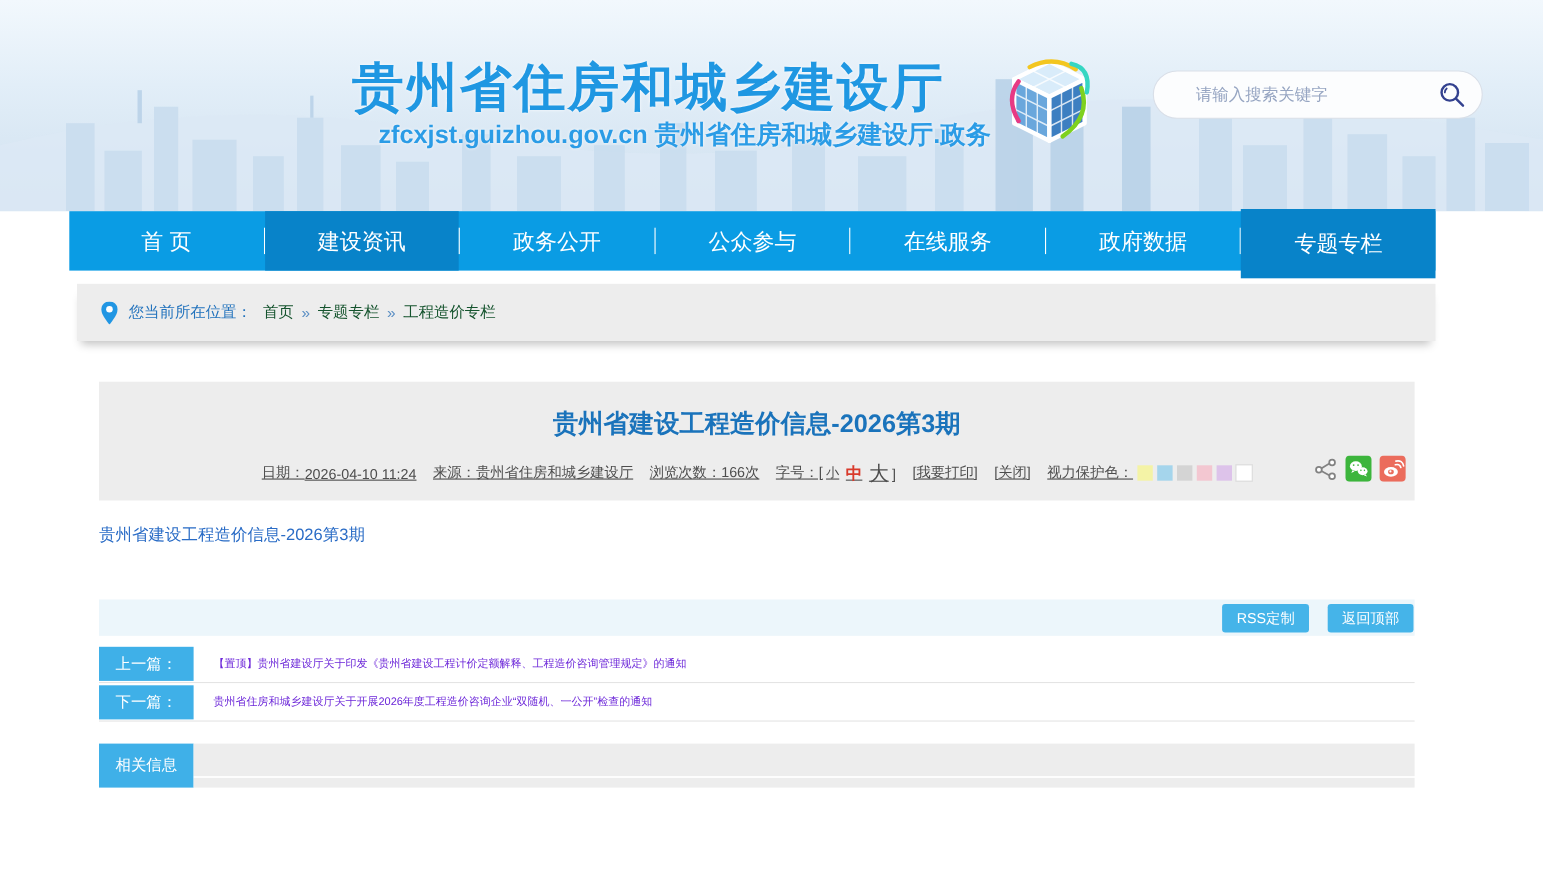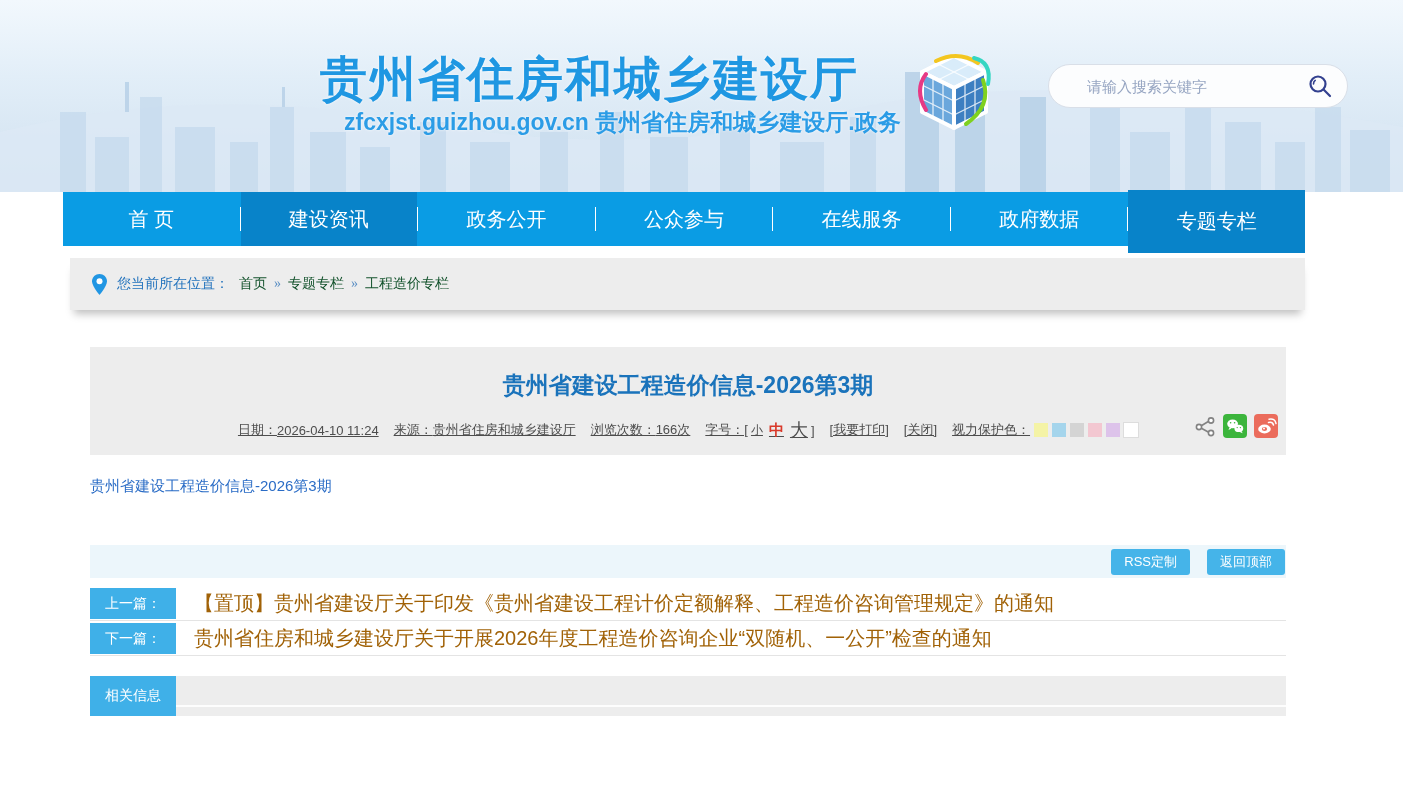--- a/index.html
+++ b/index.html
@@ -29,21 +29,21 @@
     background:#0a9ce4; display:flex; align-items:stretch; }
   .nav-item { flex:1; display:flex; align-items:center; justify-content:center;
     color:#fff; font-size:20px; text-decoration:none; cursor:pointer; white-space:nowrap; }
   .nav-item.active { background:#0883c9; }
   .nav-item.tall { position:relative; top:-2px; height:63px; z-index:2; }
   .nav-sep { width:1px; height:24px; background:#fff; align-self:center; }
 
   
   .breadcrumb { position:absolute; top:258px; left:70px; width:1235px; height:52px;
     background:#ededed; box-shadow:0 8px 8px -4px rgba(0,0,0,.25);
-    display:flex; align-items:center; padding-left:22px; font-size:14px; color:#2373bd;font-family:Liberation Serif, serif; }
+    display:flex; align-items:center; padding-left:22px; font-size:14px; color:#2373bd; }
   .breadcrumb .pin { margin-right:10px; display:flex; }
   .crumb-link { color:#14532d; text-decoration:none; cursor:pointer; }
   .crumb-sep { margin:0 7px; color:#5b8fc4; }
   .crumb-prefix { margin-right:10px; }
 
   
   .article-panel { position:absolute; top:347px; left:90px; width:1196px; height:108px; background:#ededed; }
   .article-title { text-align:center; padding-top:23px; font-size:23px; font-weight:bold; color:#1a73bb; }
   .article-meta { position:relative; margin-top:17px; display:flex; justify-content:center;
     font-size:13px; color:#4d4d4d; gap:15px; white-space:nowrap;text-decoration:underline; }
@@ -67,21 +67,21 @@
     background:#ecf6fb; display:flex; justify-content:flex-end; align-items:center; gap:17px; padding-right:1px; }
   .tool-btn { background:#45b4e9; color:#fff; border:none; font-size:13px; font-family:inherit;
     padding:4px 13px; border-radius:3px; cursor:pointer; }
 
   
   .pager-row { position:absolute; left:90px; width:1196px; height:33px;
     display:flex; align-items:flex-start; border-bottom:1px solid #e4e4e4; }
   .row-prev { top:588px; } .row-next { top:623px; }
   .label-box { width:86px; height:31px; background:#3fb0e8; color:#fff; font-size:14px;
     display:flex; align-items:center; justify-content:center; flex-shrink:0; }
-  .row-link { margin-left:18px; font-size:20px; color:#a16207; line-height:31px;
+  .row-link { margin-left:18px; font-size:10px; color:#6d28d9; line-height:31px;
     text-decoration:none; cursor:pointer; white-space:nowrap; }
   .related-row { position:absolute; top:676px; left:90px; width:1196px; height:40px; display:flex; }
   .related-label { width:86px; height:40px; background:#3fb0e8; color:#fff; font-size:14px;
     display:flex; align-items:center; justify-content:center; flex-shrink:0; }
   .related-bar { flex:1; background:linear-gradient(180deg,#ededed 0,#ededed 29px,#fdfdfd 29px,#fdfdfd 31px,#ededed 31px,#ededed 40px); }
 </style>
 </head>
 <body>
 
 <div class="page">

